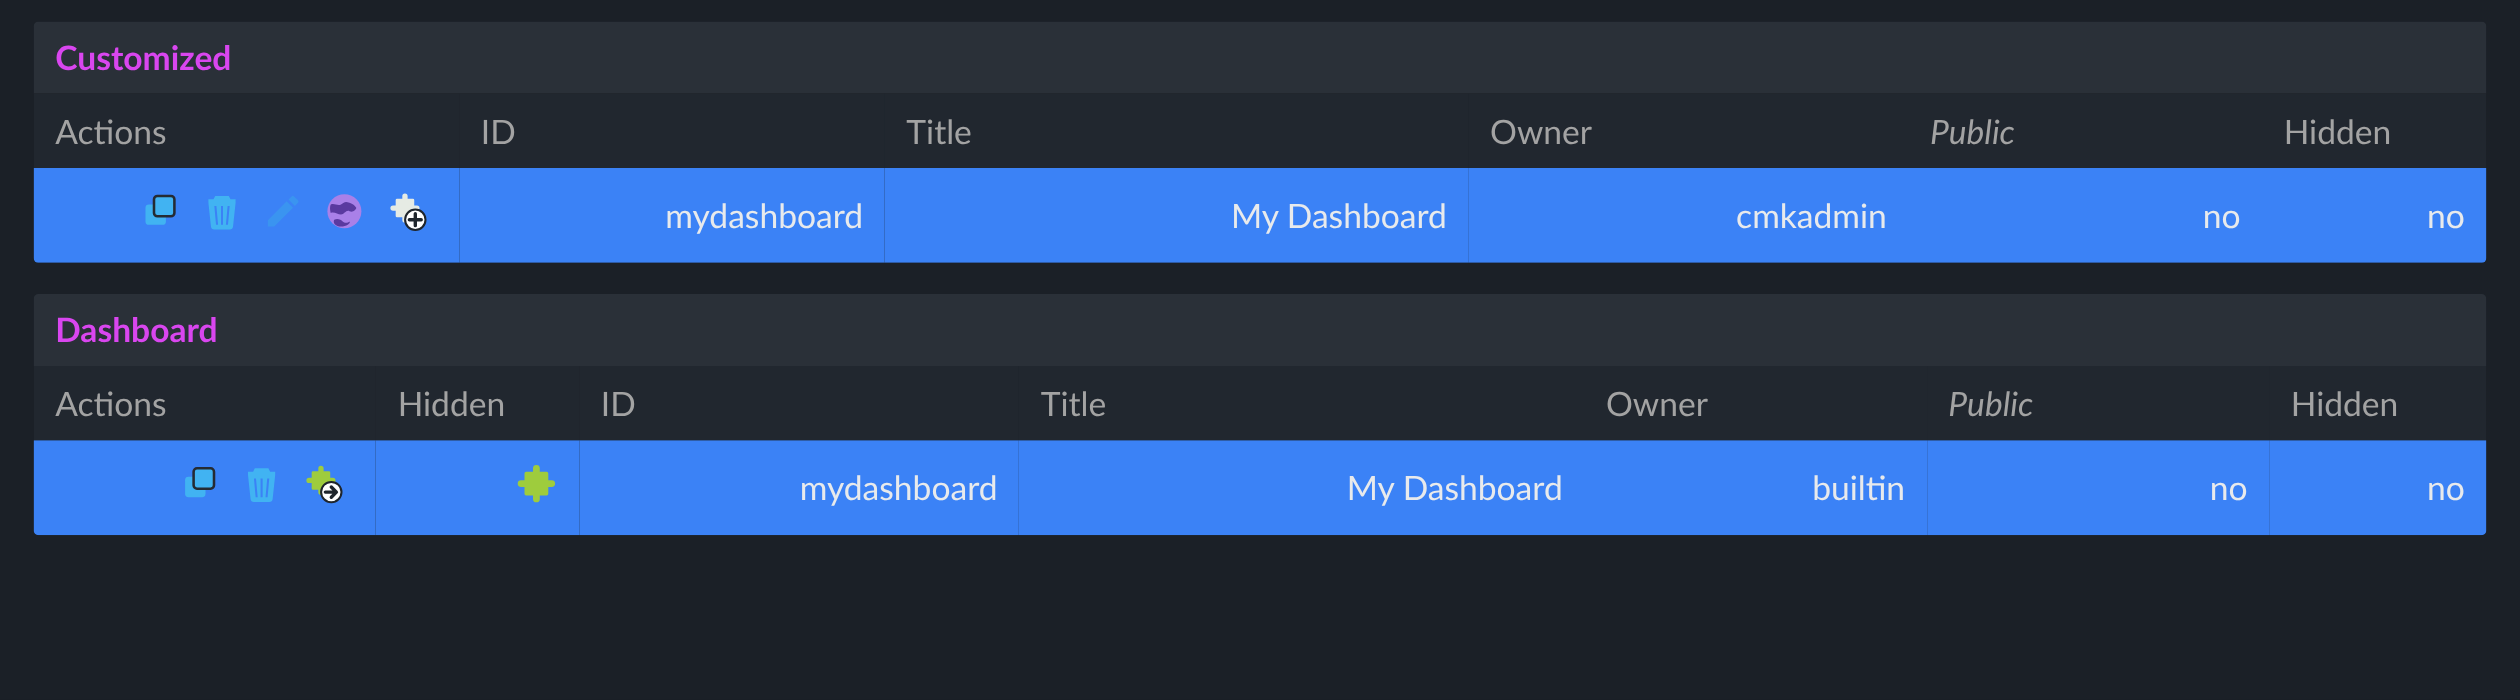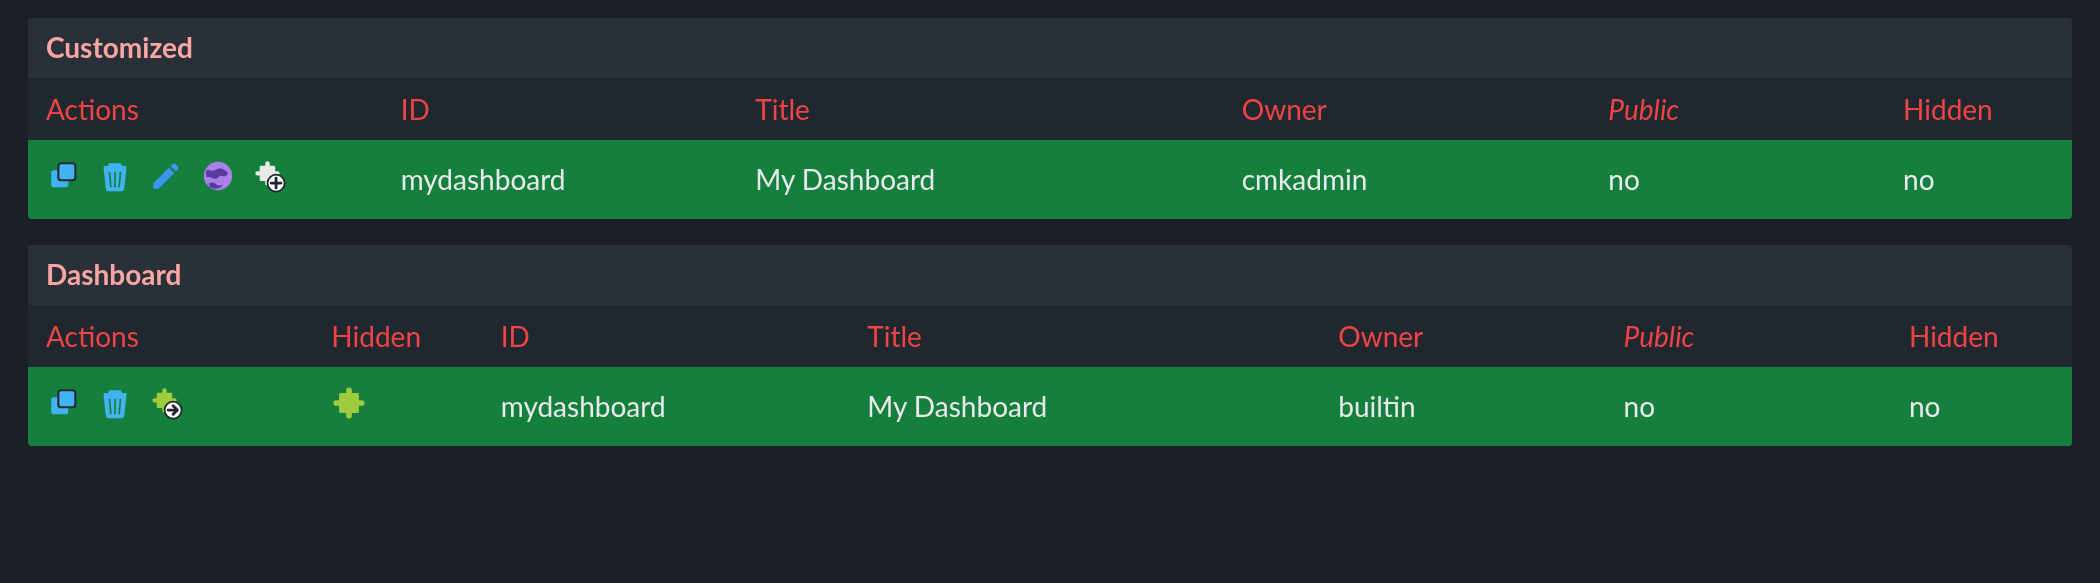--- a/index.html
+++ b/index.html
@@ -13,44 +13,45 @@
   .page {
     padding: 18px 28px;
   }
   .section {
     margin-bottom: 26px;
     border-radius: 4px;
     overflow: hidden;
   }
   .section-title {
     background: #2a3038;
-    color: #fca5a5;
+    color: #d946ef;
     font-weight: 700;
     font-size: 28px;
     padding: 12px 18px 14px 18px;
   }
   table.data {
     width: 100%;
     border-collapse: collapse;
     background: #21272f;
   }
   table.data th {
     text-align: left;
     font-weight: 400;
-    color: #ef4444;
+    color: #a3a3a3;
     font-size: 28px;
     padding: 14px 18px 14px 18px;
     background: #21272f;
   }
   table.data td {
     color: #e8eaec;
     font-size: 28px;
     padding: 18px 18px 20px 18px;
-    background: #15803d;
+    background: #3b82f6;
     vertical-align: middle;
+    text-align: right;
   }
   .owner-italic {
   }
   .actions-cell {
     white-space: nowrap;
   }
   .icon-btn {
     display: inline-flex;
     align-items: center;
     justify-content: center;

